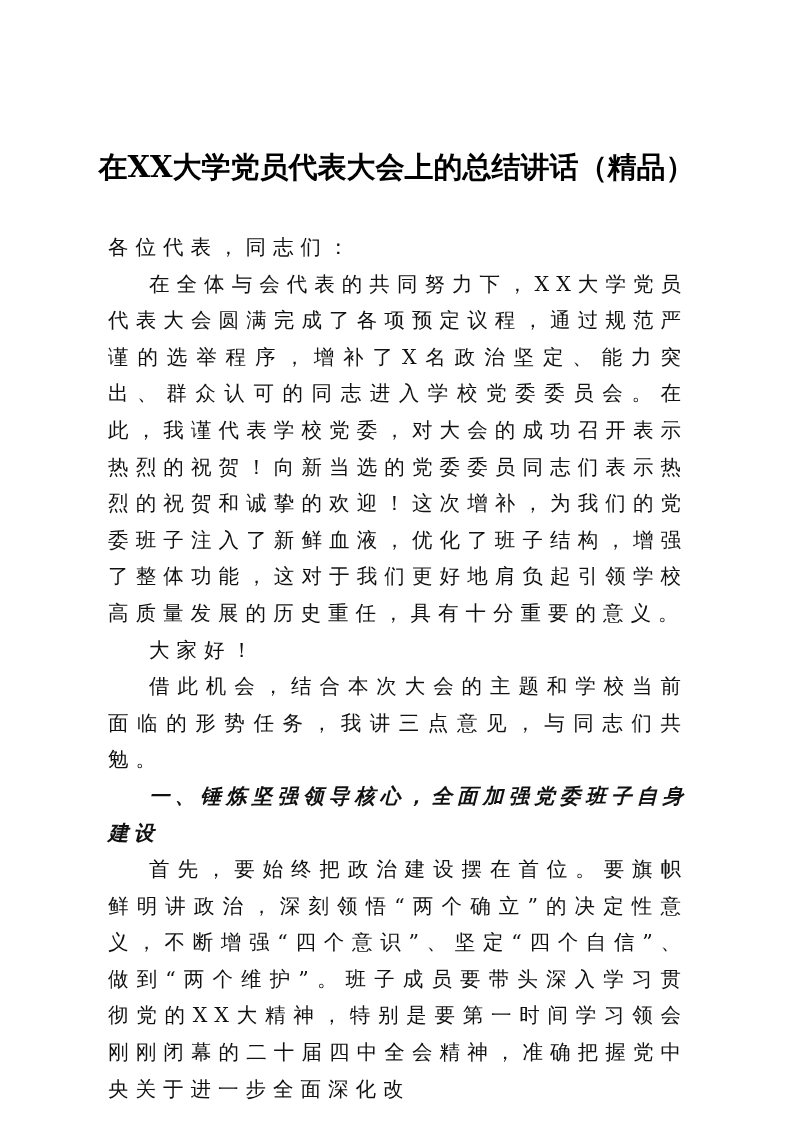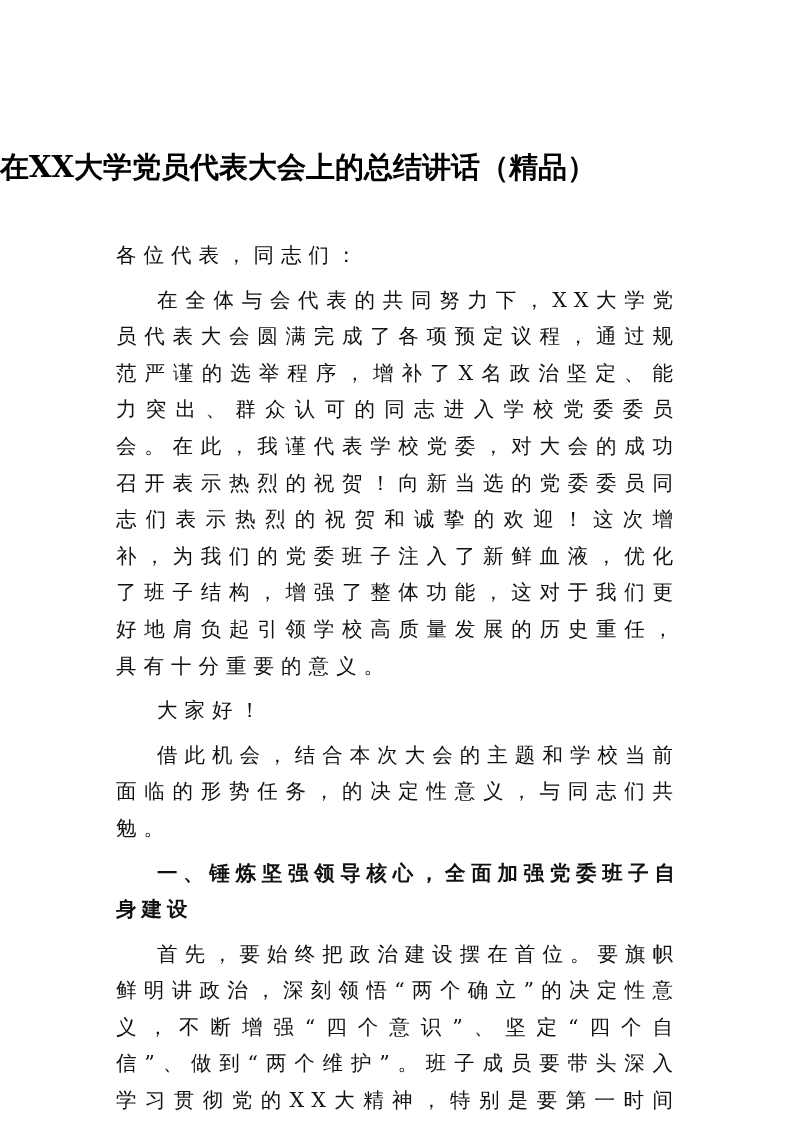--- a/index.html
+++ b/index.html
@@ -1,39 +1,39 @@
 <!DOCTYPE html>
 <html><head>
 <meta charset="utf-8">
 <style>
   html, body { margin: 0; padding: 0; background: #ffffff; }
   body { width: 793px; height: 1122px; position: relative; overflow: hidden; }
   .page { position: absolute; left: 0; top: 0; width: 793px; height: 1122px; background: #fff; }
   .title {
-    position: absolute; left: 0; top: 148px; width: 793px; 
+    position: absolute; left: 0; top: 148px; width: 793px; text-align: center;
     font-family: "DejaVu Serif", "Liberation Serif", serif;
     font-size: 29px; font-weight: bold; color: #000; letter-spacing: 0px;
     white-space: nowrap;
   }
   .body {
     position: absolute; left: 108px; top: 229px; width: 580px;
     font-family: "DejaVu Serif", "Liberation Serif", serif;
     font-size: 20.5px; color: #111; line-height: 36.6px;
     letter-spacing: 7px; text-align: justify;
   }
-  .body p { margin: 8px; text-indent: 0; }
+  .body p { margin: 0; text-indent: 0; }
   .body p.indent { text-indent: 41px; }
-  .body p.heading { text-indent: 41px; font-weight: bold; letter-spacing: 5px; }
+  .body p.heading { text-indent: 41px; font-weight: bold; letter-spacing: 5px; font-style: italic; }
 </style>
 </head>
 <body>
 
 <div class="page">
   <div class="title">在XX大学党员代表大会上的总结讲话（精品）</div>
   <div class="body">
     <p>各位代表，同志们：</p>
     <p class="indent">在全体与会代表的共同努力下，XX大学党员代表大会圆满完成了各项预定议程，通过规范严谨的选举程序，增补了X名政治坚定、能力突出、群众认可的同志进入学校党委委员会。在此，我谨代表学校党委，对大会的成功召开表示热烈的祝贺！向新当选的党委委员同志们表示热烈的祝贺和诚挚的欢迎！这次增补，为我们的党委班子注入了新鲜血液，优化了班子结构，增强了整体功能，这对于我们更好地肩负起引领学校高质量发展的历史重任，具有十分重要的意义。</p>
     <p class="indent">大家好！</p>
-    <p class="indent">借此机会，结合本次大会的主题和学校当前面临的形势任务，的决定性意义，与同志们共勉。</p>
+    <p class="indent">借此机会，结合本次大会的主题和学校当前面临的形势任务，我讲三点意见，与同志们共勉。</p>
     <p class="heading">一、锤炼坚强领导核心，全面加强党委班子自身建设</p>
     <p class="indent">首先，要始终把政治建设摆在首位。要旗帜鲜明讲政治，深刻领悟“两个确立”的决定性意义，不断增强“四个意识”、坚定“四个自信”、做到“两个维护”。班子成员要带头深入学习贯彻党的XX大精神，特别是要第一时间学习领会刚刚闭幕的二十届四中全会精神，准确把握党中央关于进一步全面深化改</p>
   </div>
 </div>
 
 </body></html>

